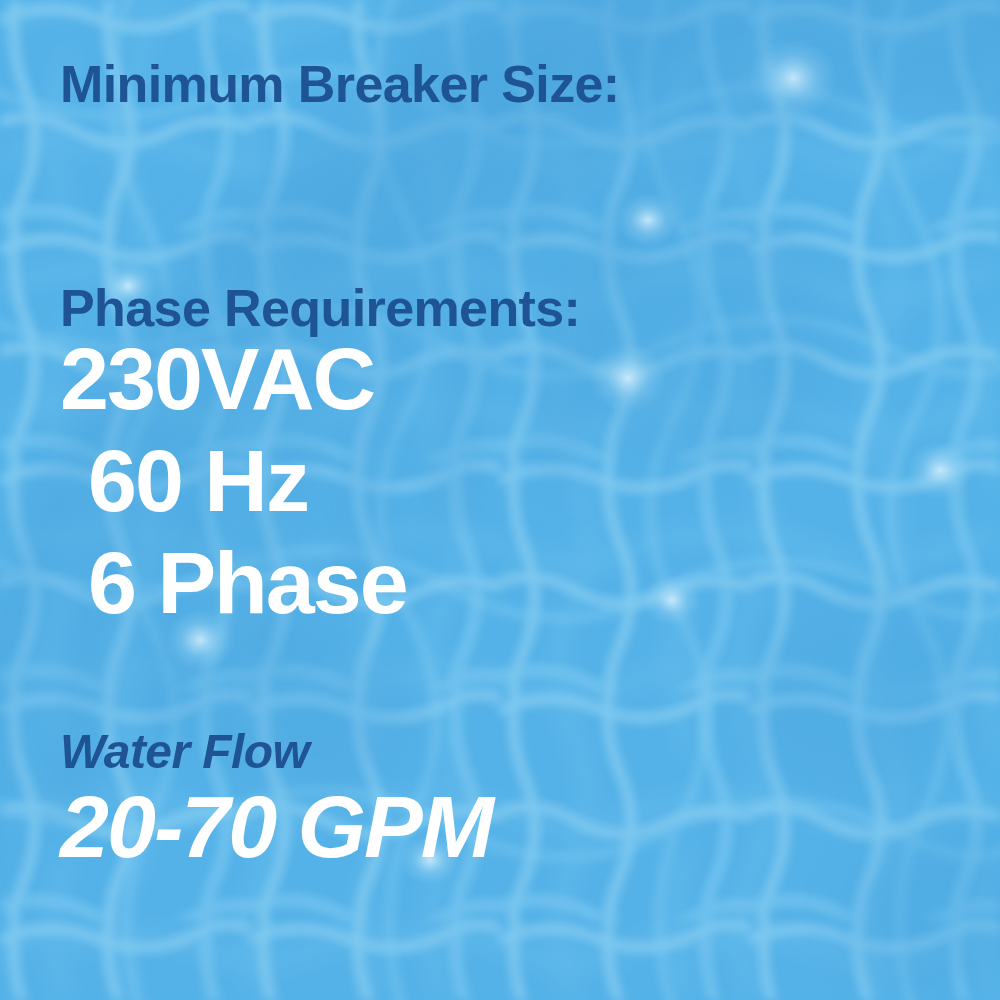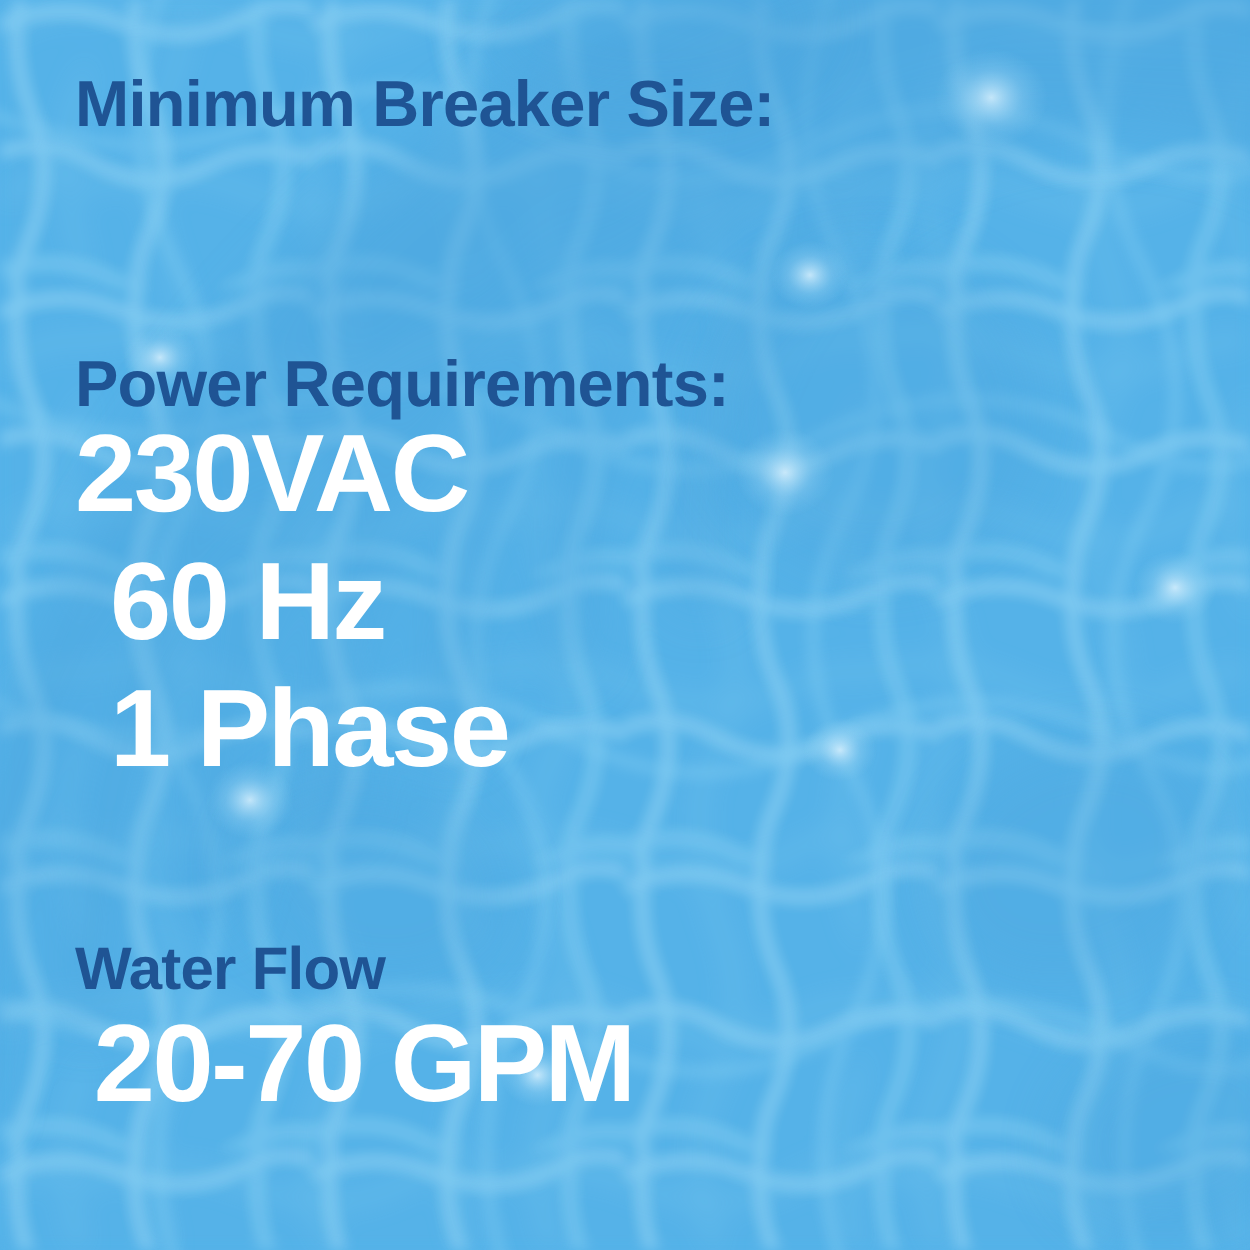--- a/index.html
+++ b/index.html
@@ -57,23 +57,23 @@
 
   
   .g-breaker{ top:58px; }
   .g-breaker .spec-label{ font-size:52px; }
   .g-breaker .spec-value{ margin-top:8px; }
 
   .g-power{ top:282px; }
   .g-power .spec-value{ margin-top:0; }
   .g-power .spec-value + .spec-value{ margin-top:12px;margin-left:28px; }
 
-  .g-flow{ top:752px; }
+  .g-flow{ top:728px;font-style:italic; }
   .g-flow .spec-label{ font-size:48px; }
-  .g-flow .spec-value{ margin-top:6px;margin-left:15px; }
+  .g-flow .spec-value{ margin-top:6px; }
 </style>
 </head>
 <body>
 
 <div class="spec-card">
 
   <div class="water-bg">
     <svg viewBox="0 0 1000 1000" xmlns="http://www.w3.org/2000/svg" aria-hidden="true">
       <defs>
 
@@ -174,24 +174,24 @@
     </svg>
   </div>
 
   <div class="content">
 
     <div class="spec-group g-breaker">
       <div class="spec-label">Minimum Breaker Size:</div>
     </div>
 
     <div class="spec-group g-power">
-      <div class="spec-label">Power Requirements:</div>
+      <div class="spec-label">Phase Requirements:</div>
       <div class="spec-value">230VAC</div>
       <div class="spec-value">60 Hz</div>
-      <div class="spec-value">1 Phase</div>
+      <div class="spec-value">6 Phase</div>
     </div>
 
     <div class="spec-group g-flow">
       <div class="spec-label">Water Flow</div>
       <div class="spec-value">20-70 GPM</div>
     </div>
 
   </div>
 </div>
 

